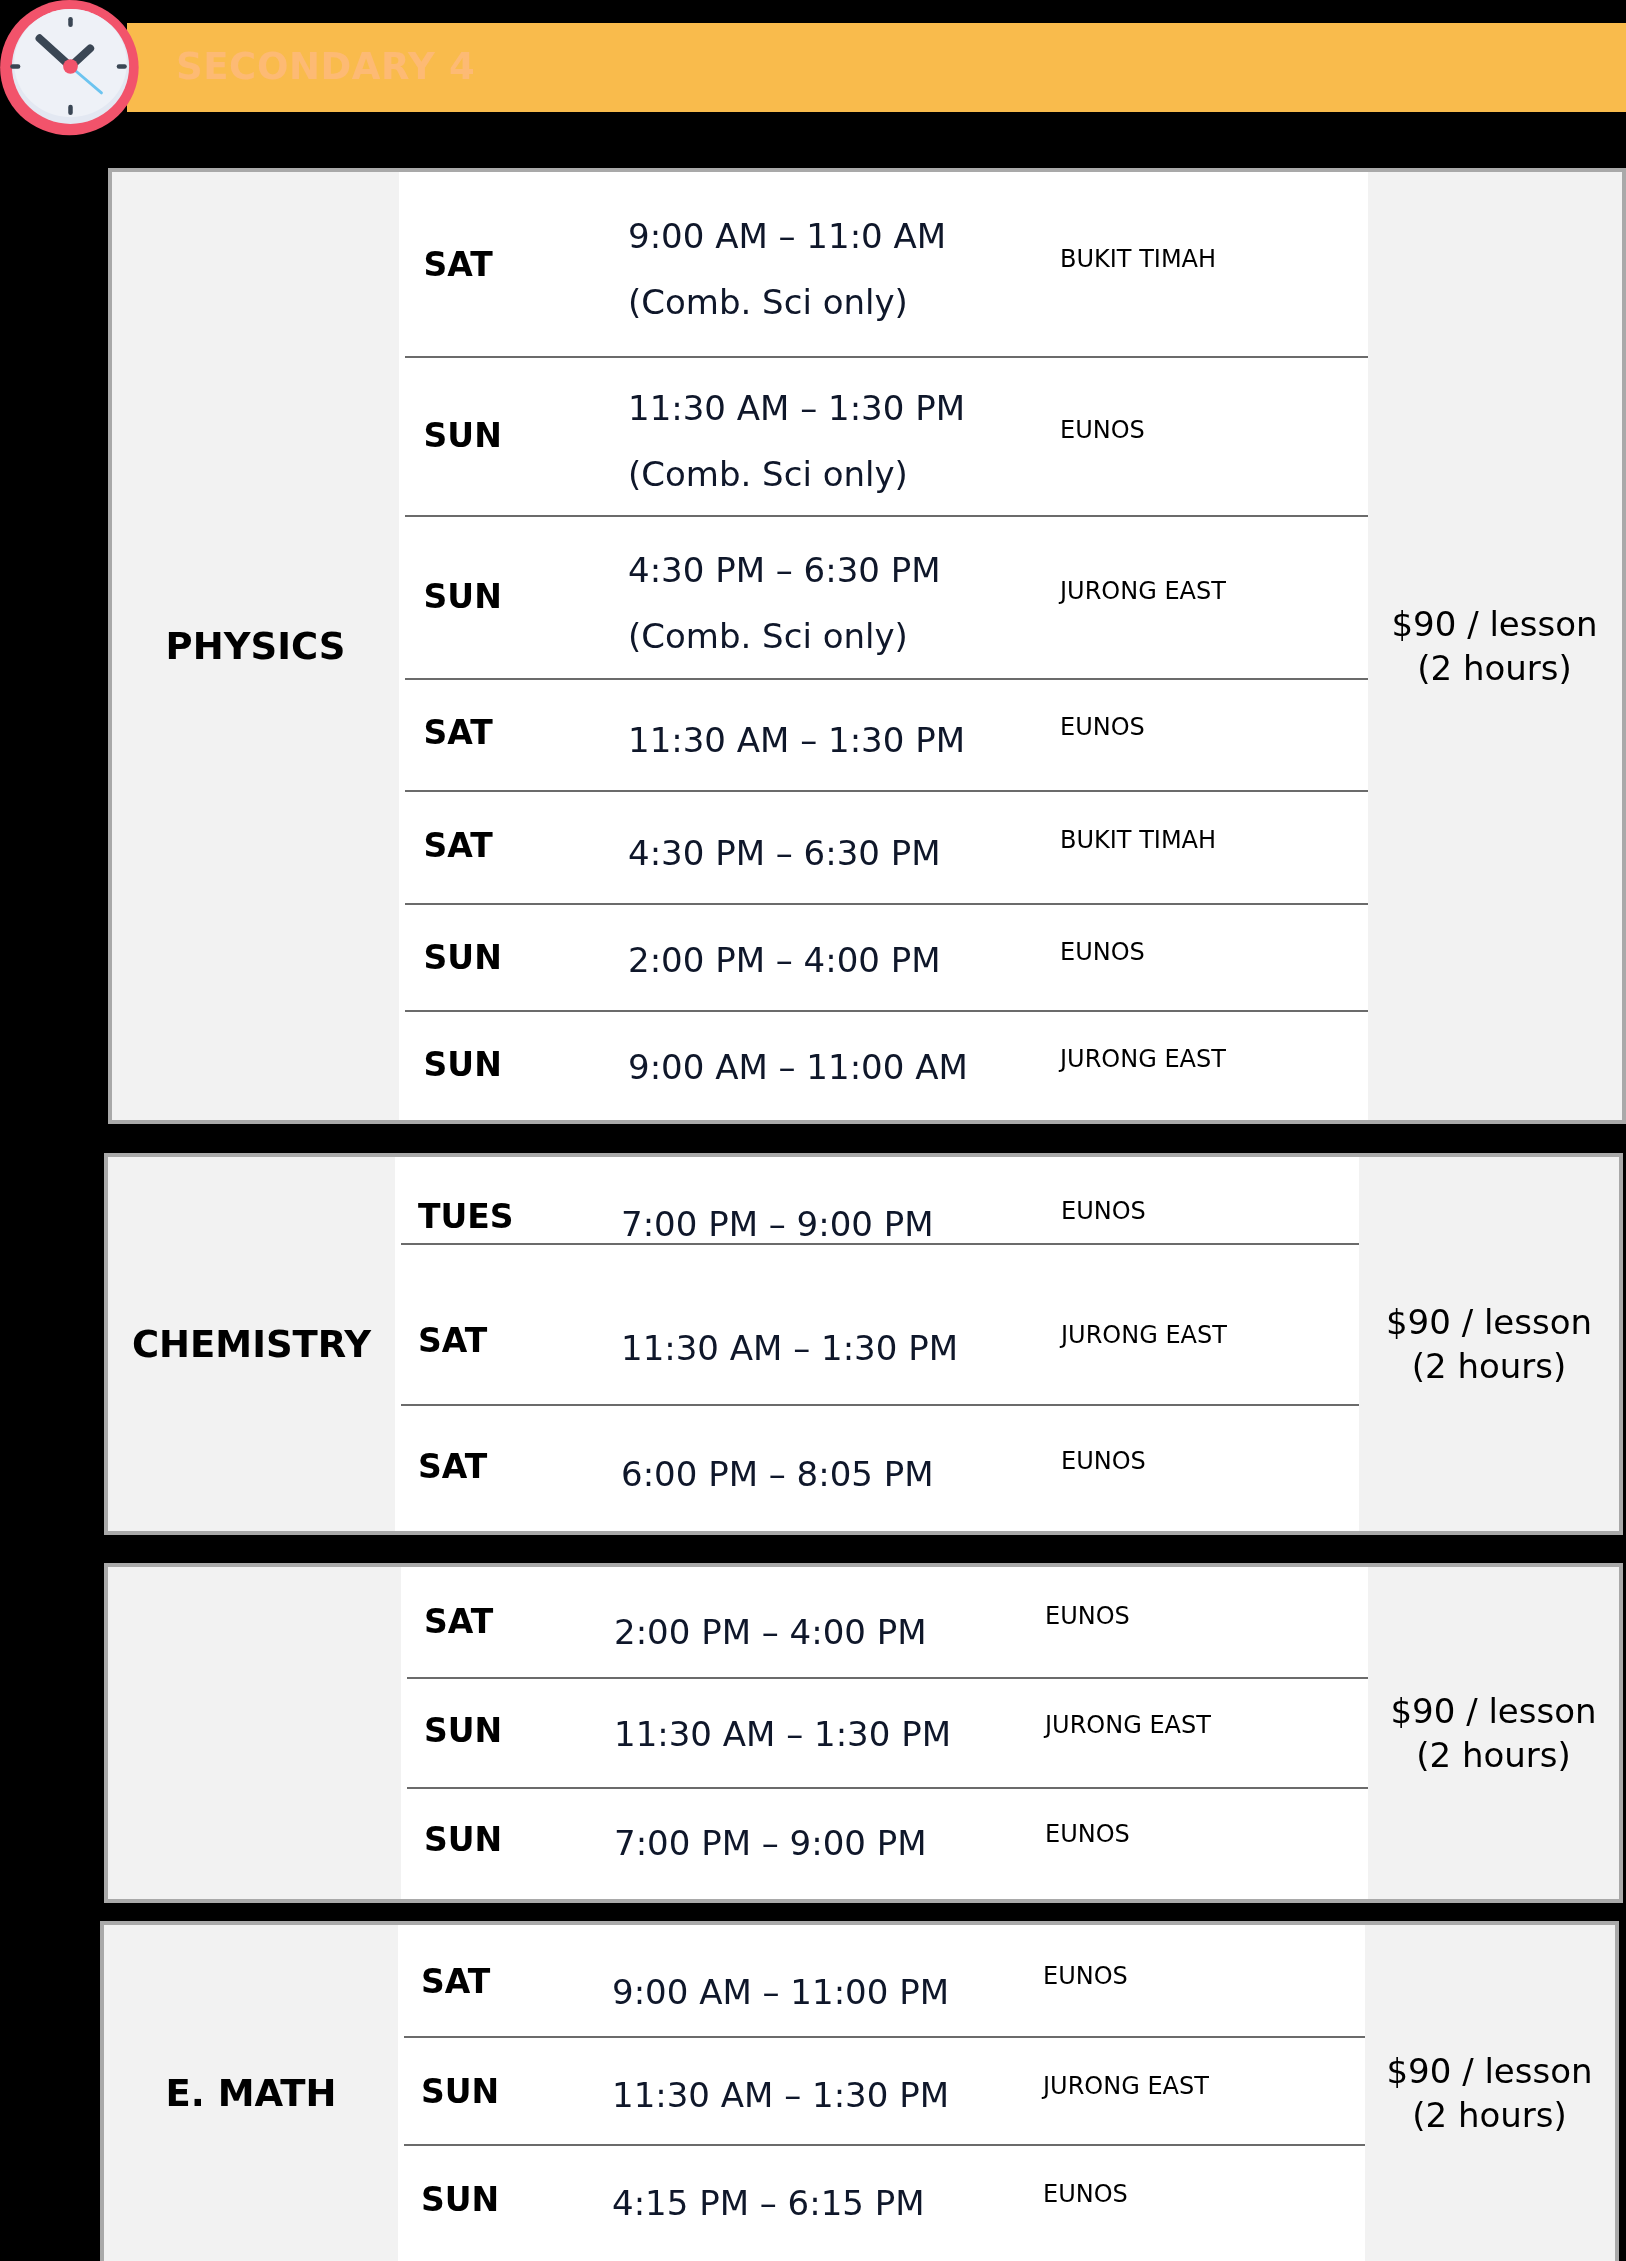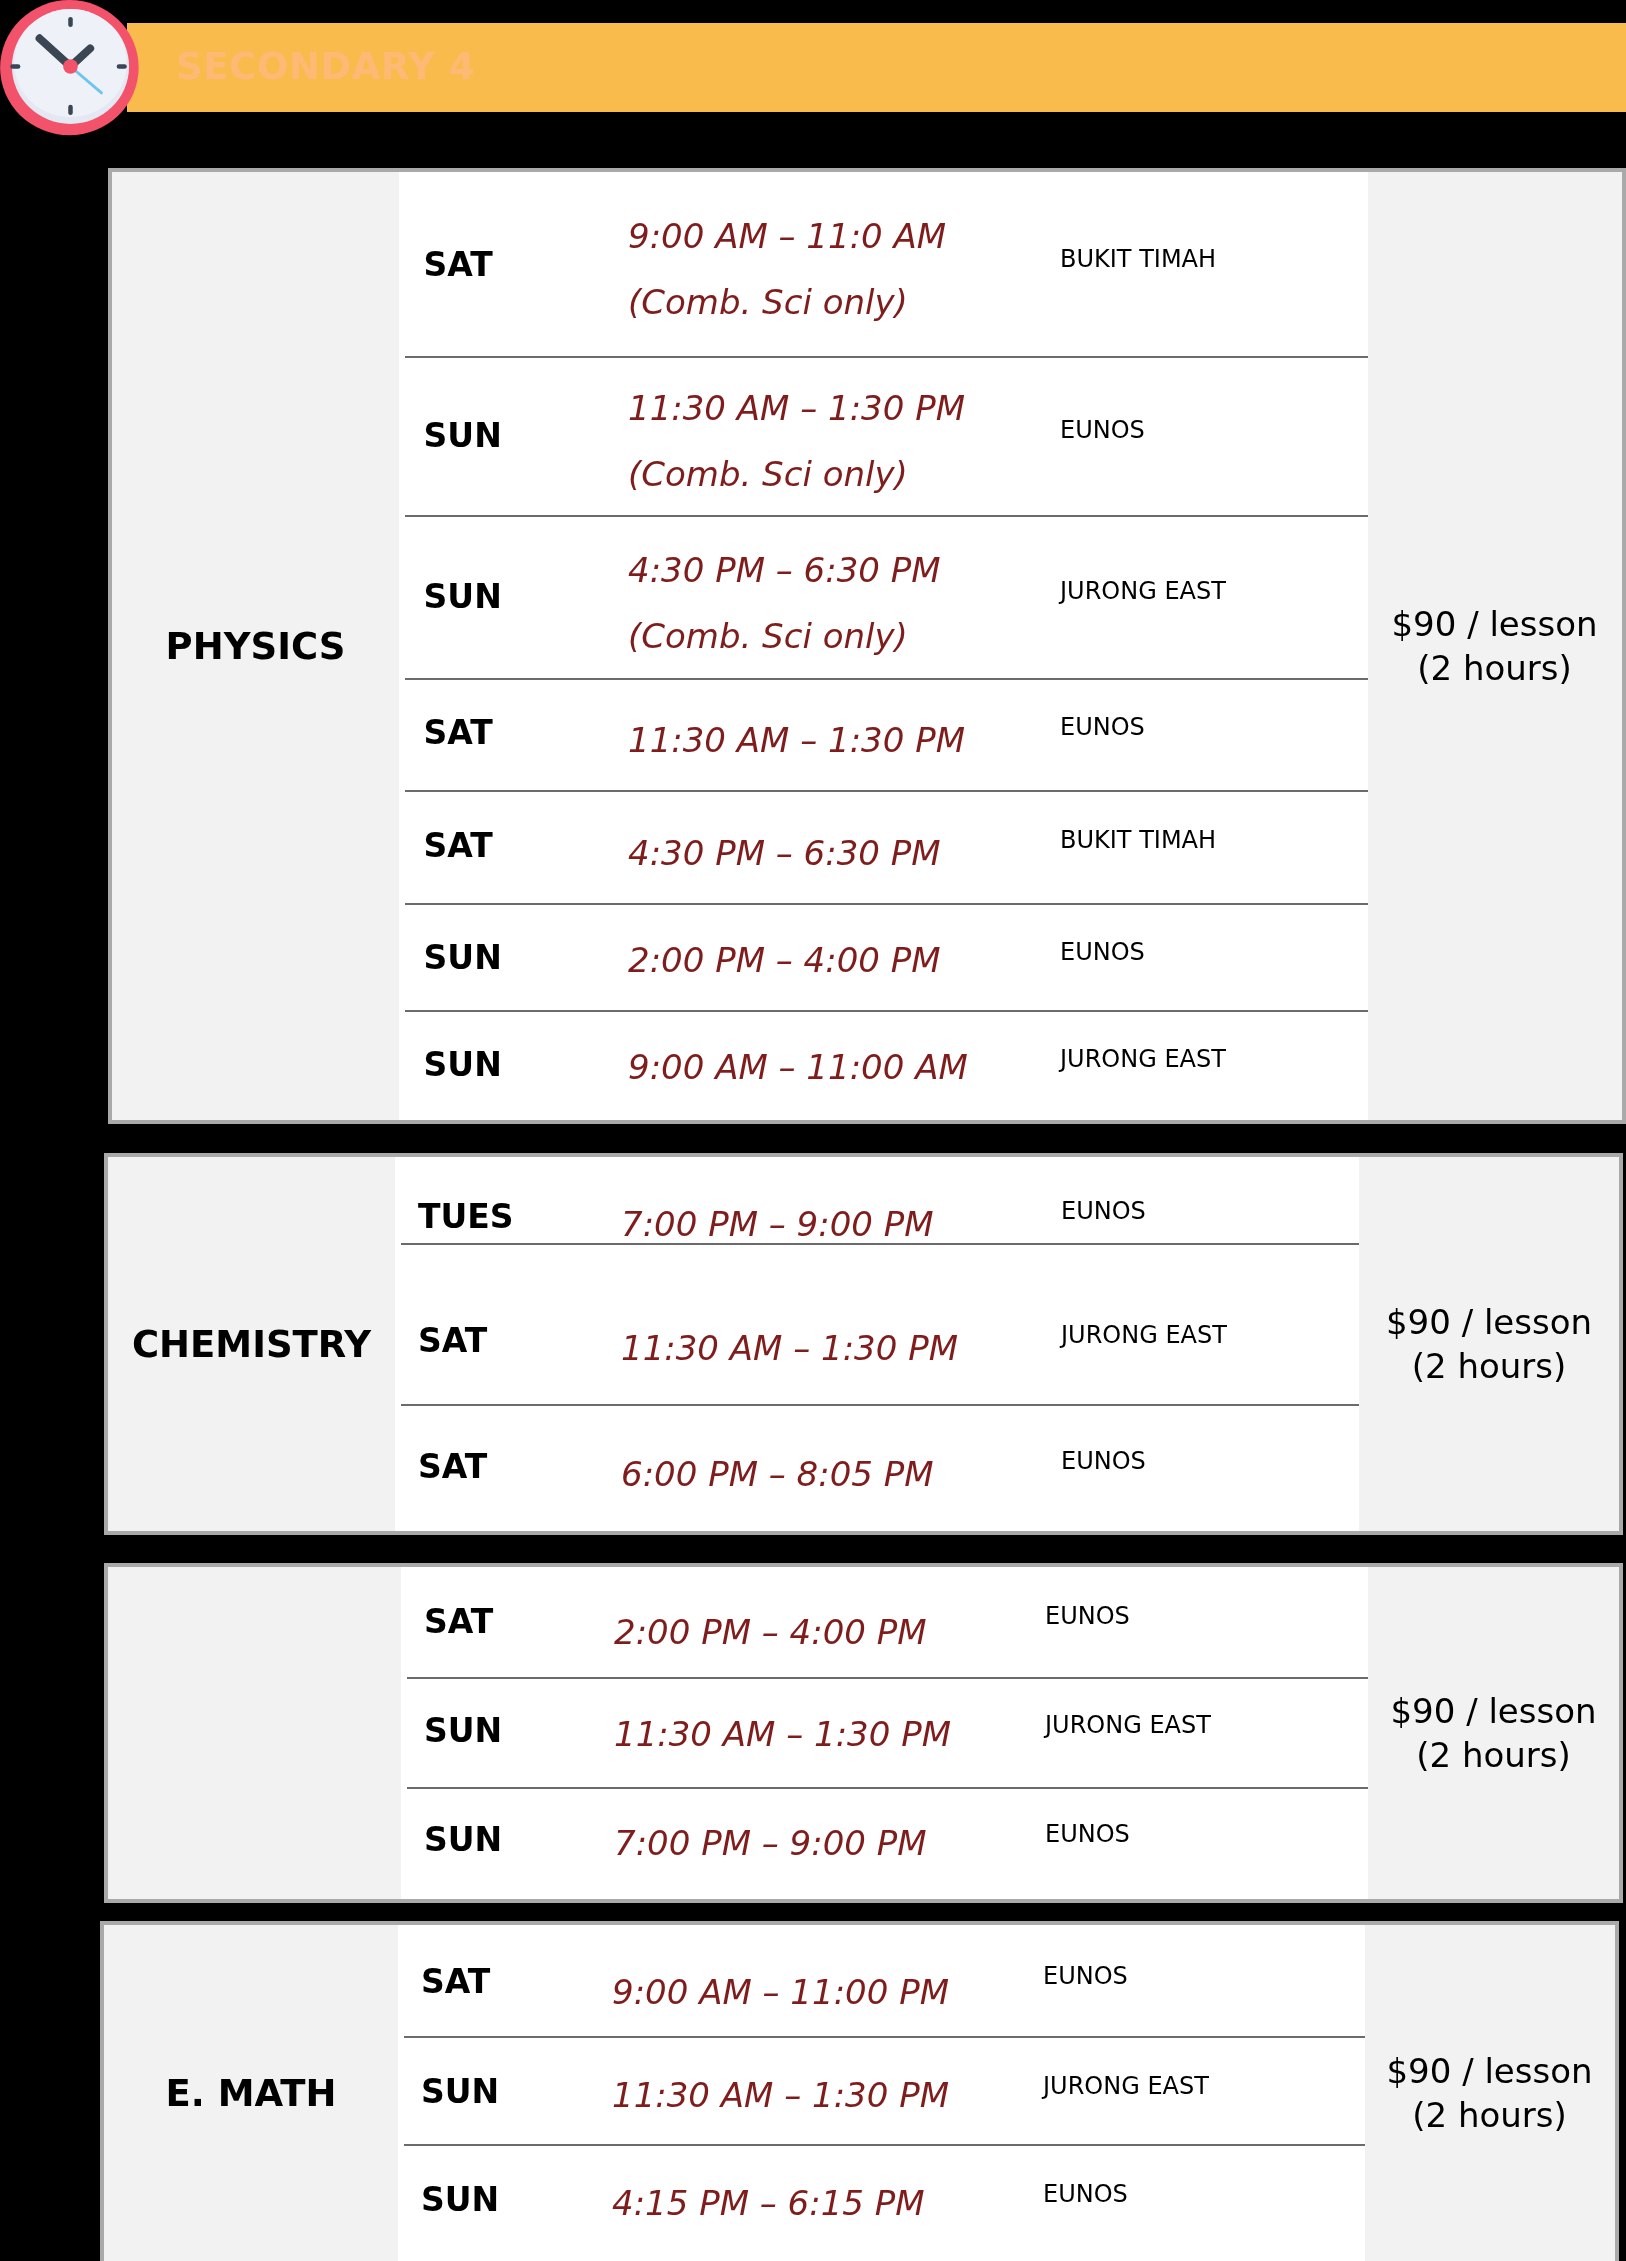--- a/index.html
+++ b/index.html
@@ -29,21 +29,21 @@
     position:absolute; top:0; bottom:0; background:#fff;
   }
   .row {
     position:absolute; left:6px; right:0; border-bottom:2.3px solid #6b6b6b; box-sizing:border-box;
   }
   .row:last-child { border-bottom:none; }
   .day {
     position:absolute; font-weight:bold; font-size:33px; color:#000;
   }
   .time {
-    position:absolute; font-size:34px; color:#7f1d1d; line-height:67px; white-space:nowrap;font-style:italic;
+    position:absolute; font-size:34px; color:#0f172a; line-height:67px; white-space:nowrap;
   }
   .loc {
     position:absolute; font-size:24px; color:#000; white-space:nowrap;
   }
   .price {
     position:absolute; top:0; bottom:0; right:0; display:flex; flex-direction:column;
     align-items:center; justify-content:center; font-size:34px; color:#000; line-height:44px;
     text-align:center;
   }
 </style>

